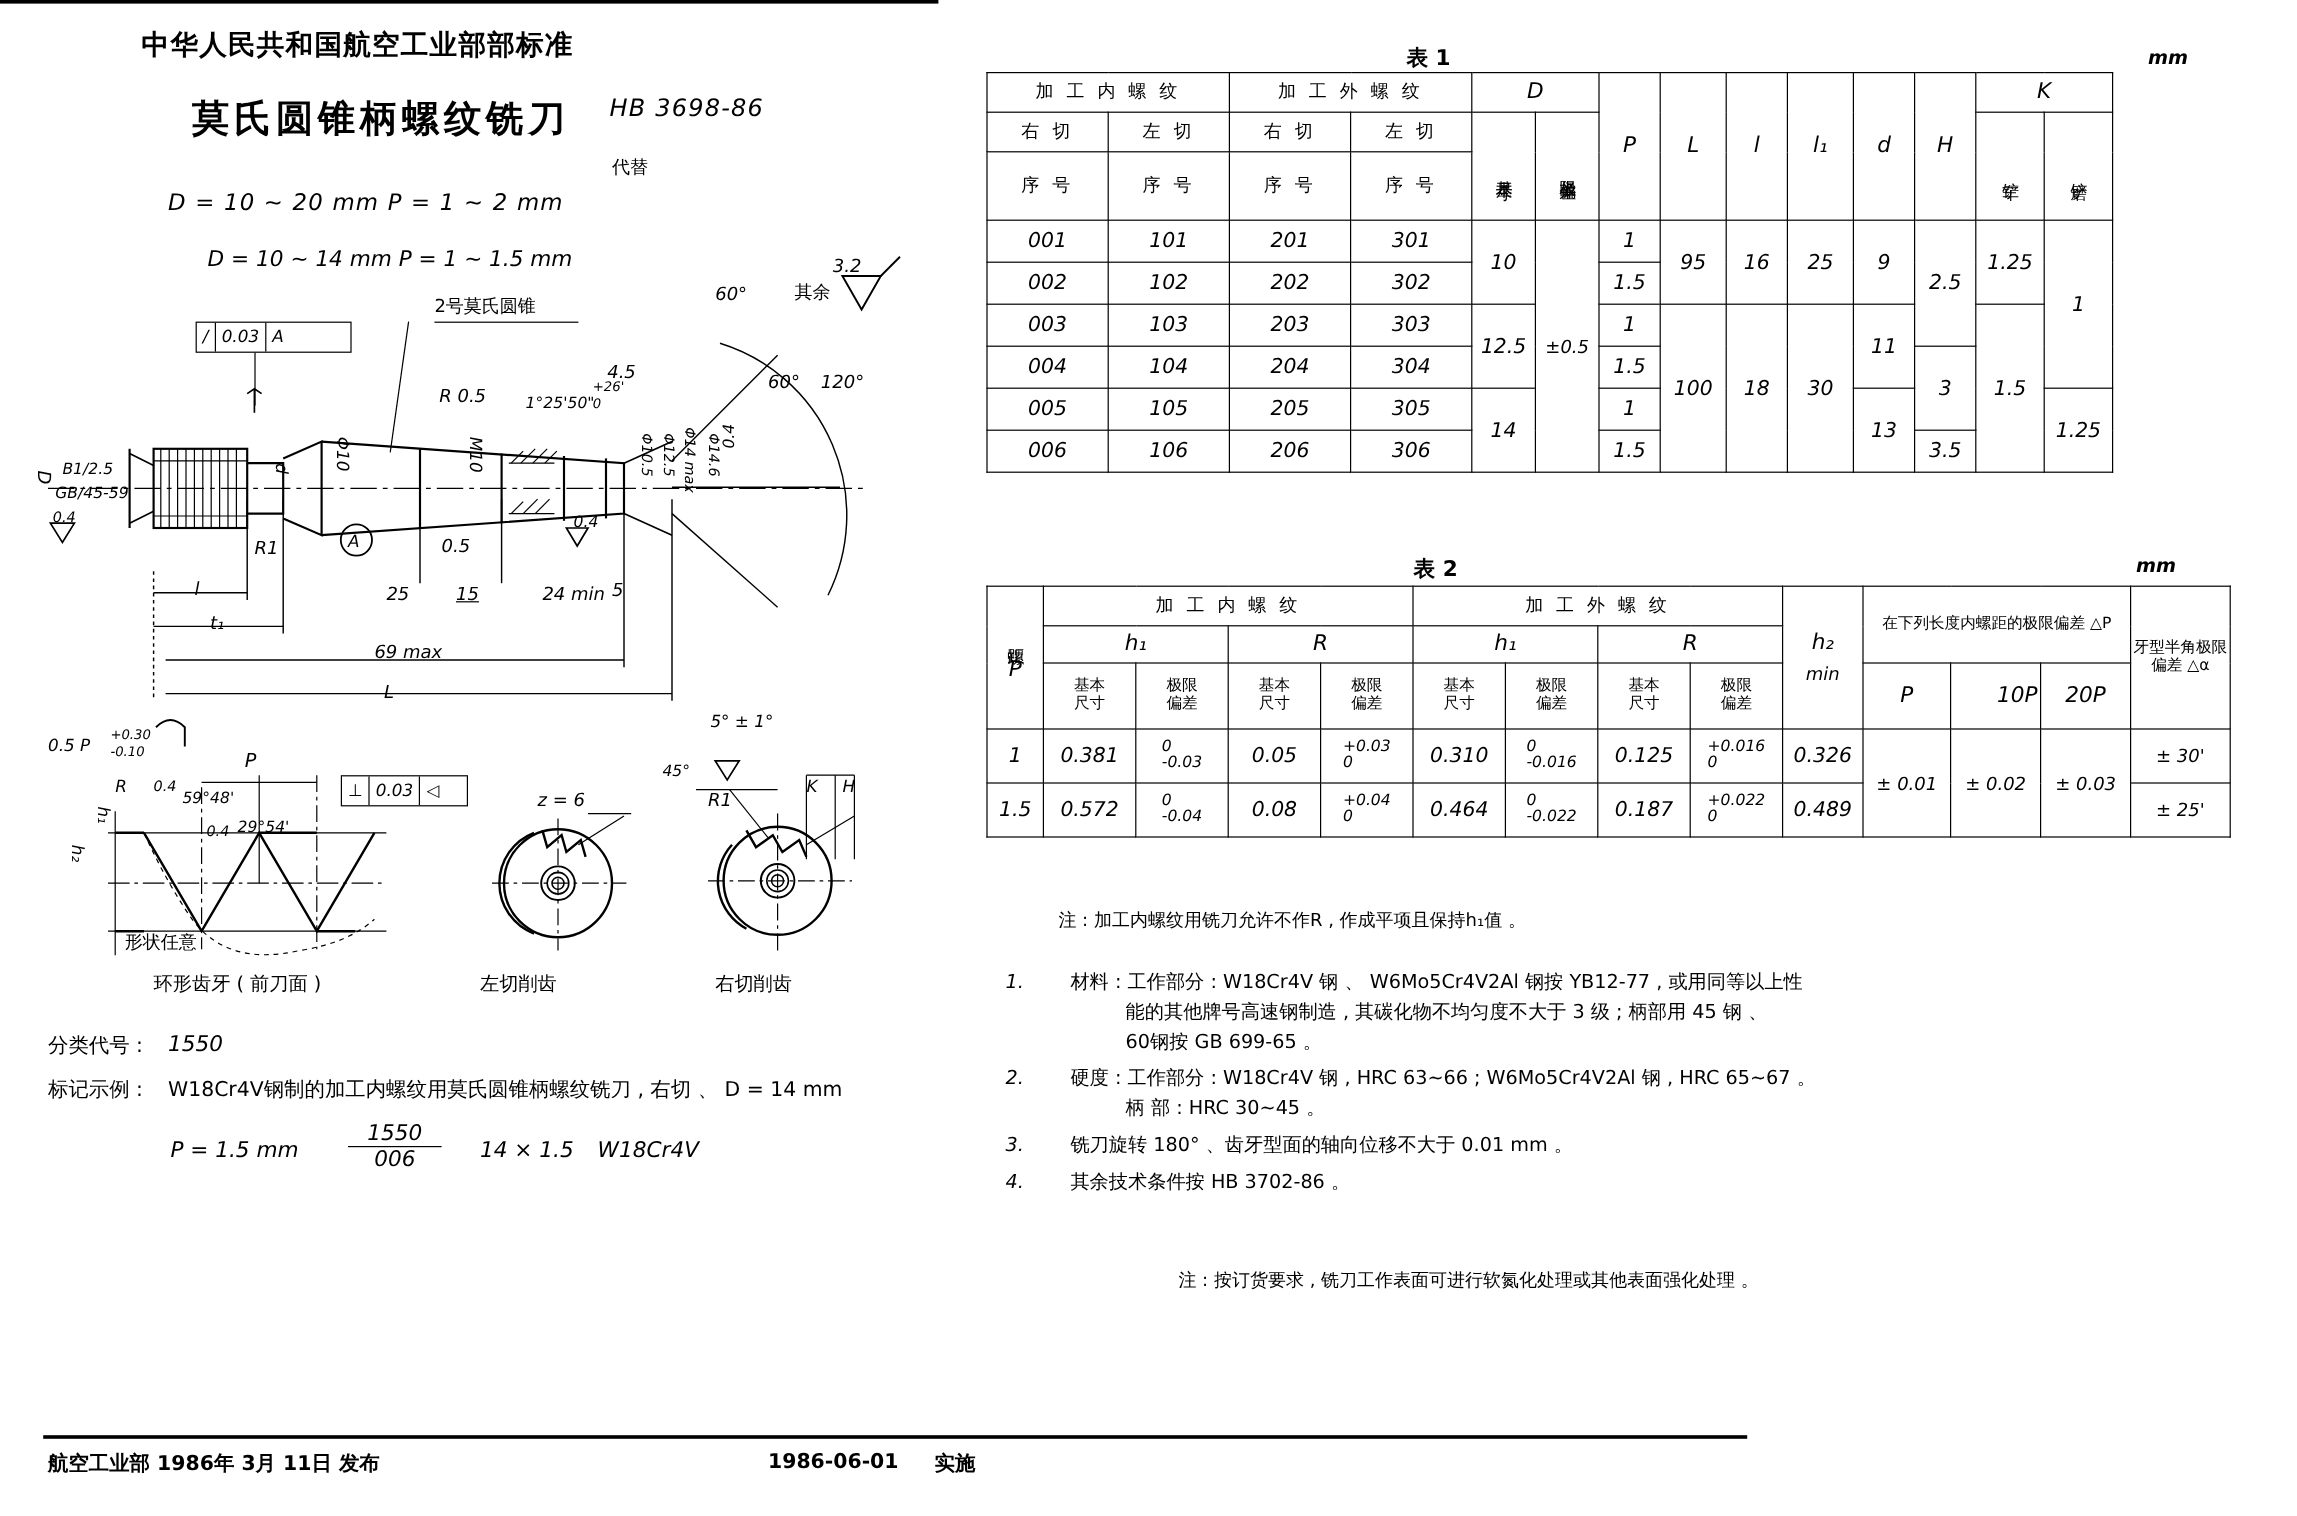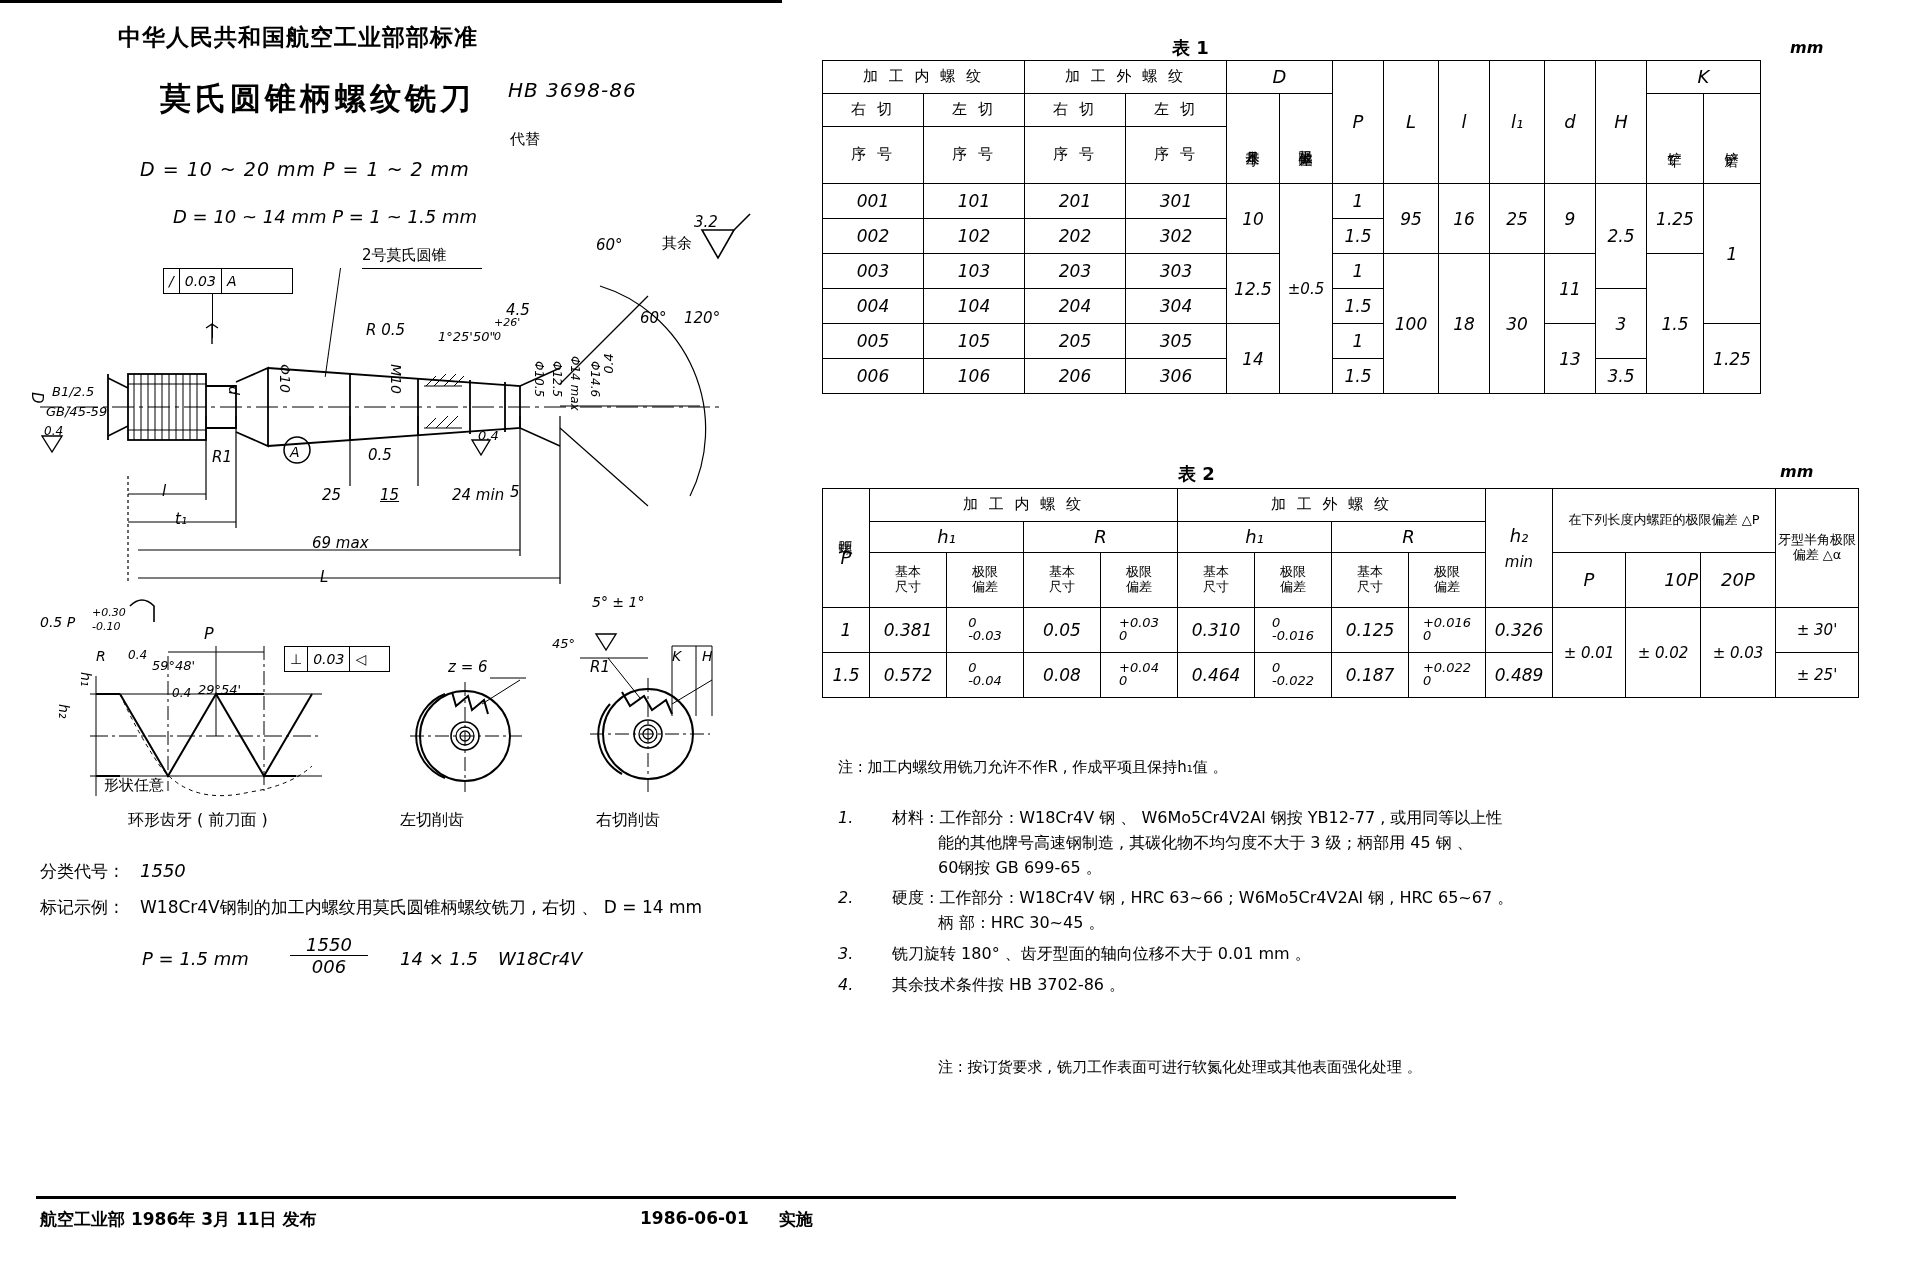--- a/index.html
+++ b/index.html
@@ -54,21 +54,21 @@
   table.std .vcn{
     writing-mode:vertical-rl;text-orientation:upright;
     letter-spacing:1px;line-height:1;margin:0 auto;font-size:14px;
   }
   table.std .two-line{font-size:13px;line-height:1.15;letter-spacing:0px;}
   table.std .ital-hd{font-style:italic;font-size:18px;}
   .tol{display:inline-block;line-height:1.05;font-size:13px;font-style:italic;text-align:left;}
   .tol i{display:block;font-style:italic;}
 
   
-  .note-line{position:absolute;font-size:15px;white-space:nowrap;}
+  .note-line{position:absolute;font-size:15px;white-space:nowrap;margin-left:44px;}
   svg{overflow:visible;}
 </style>
 </head>
 <body>
 
 <div class="sheet">
 
   <div id="doc-header">
     <div class="txt" id="std-org">中华人民共和国航空工业部部标准</div>
     <div class="txt" id="doc-title">莫氏圆锥柄螺纹铣刀</div>

